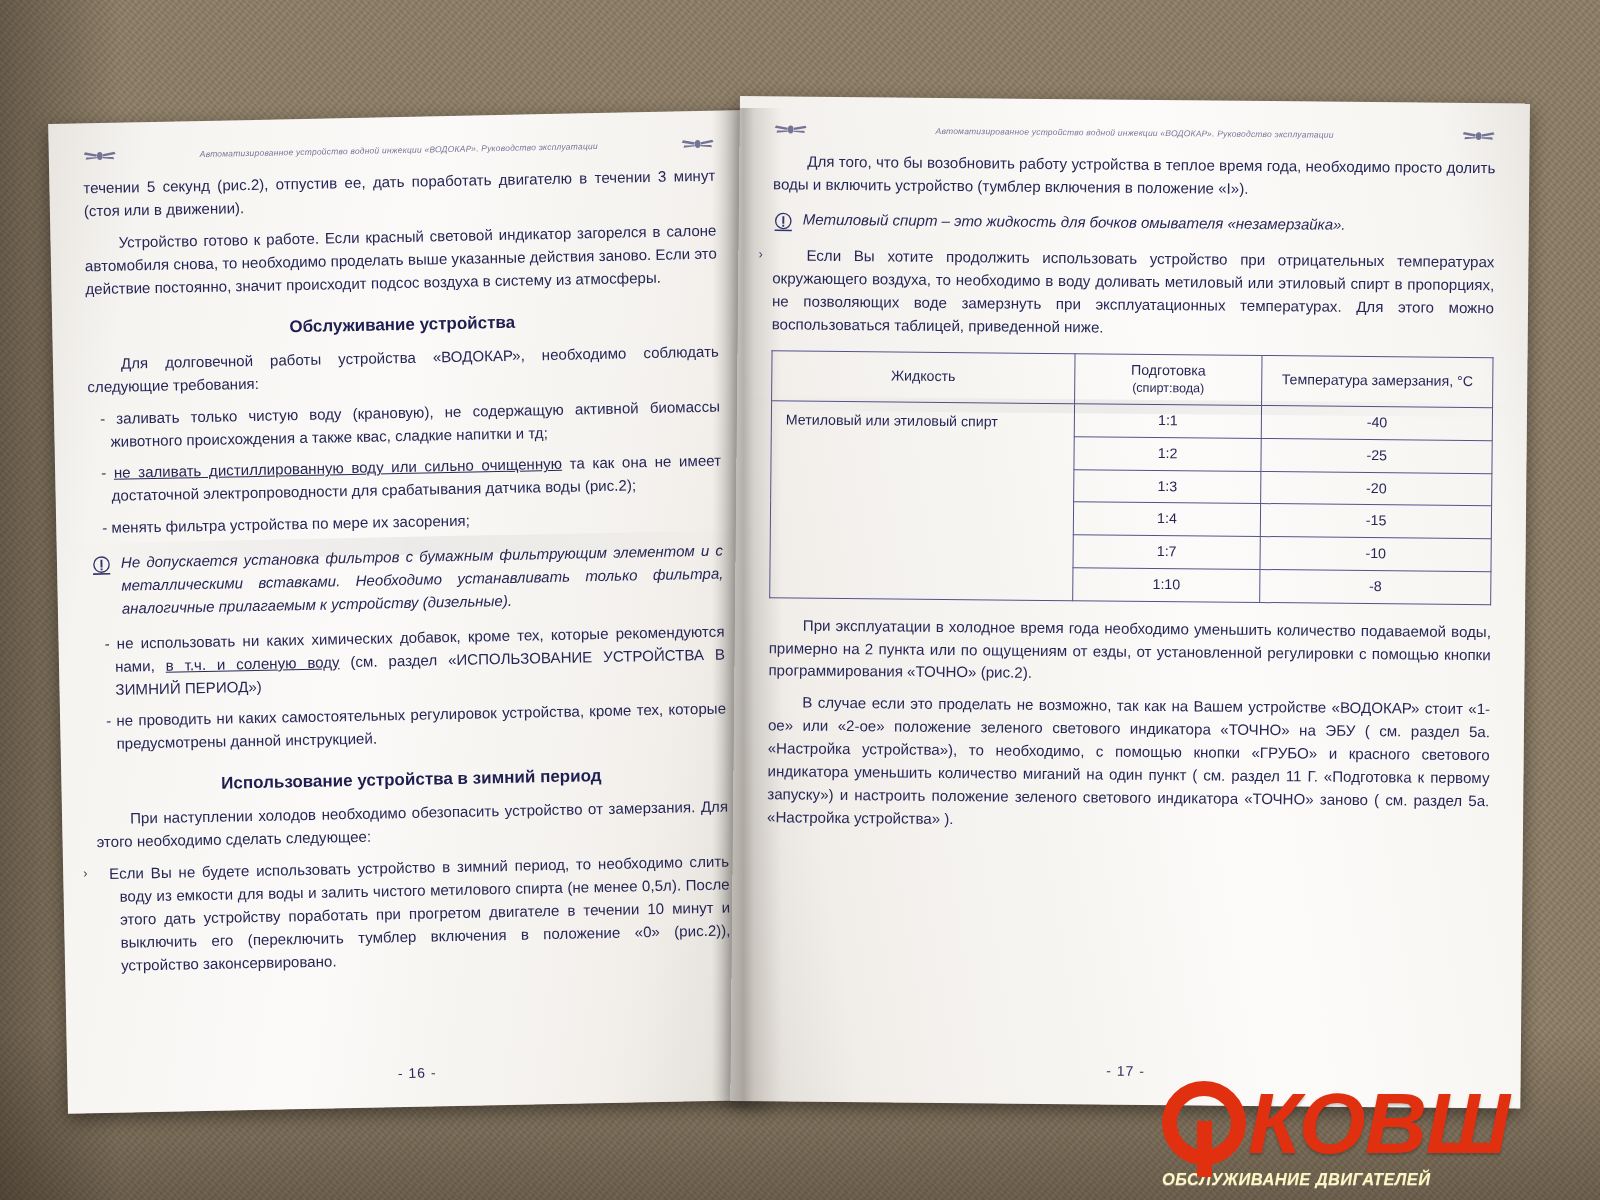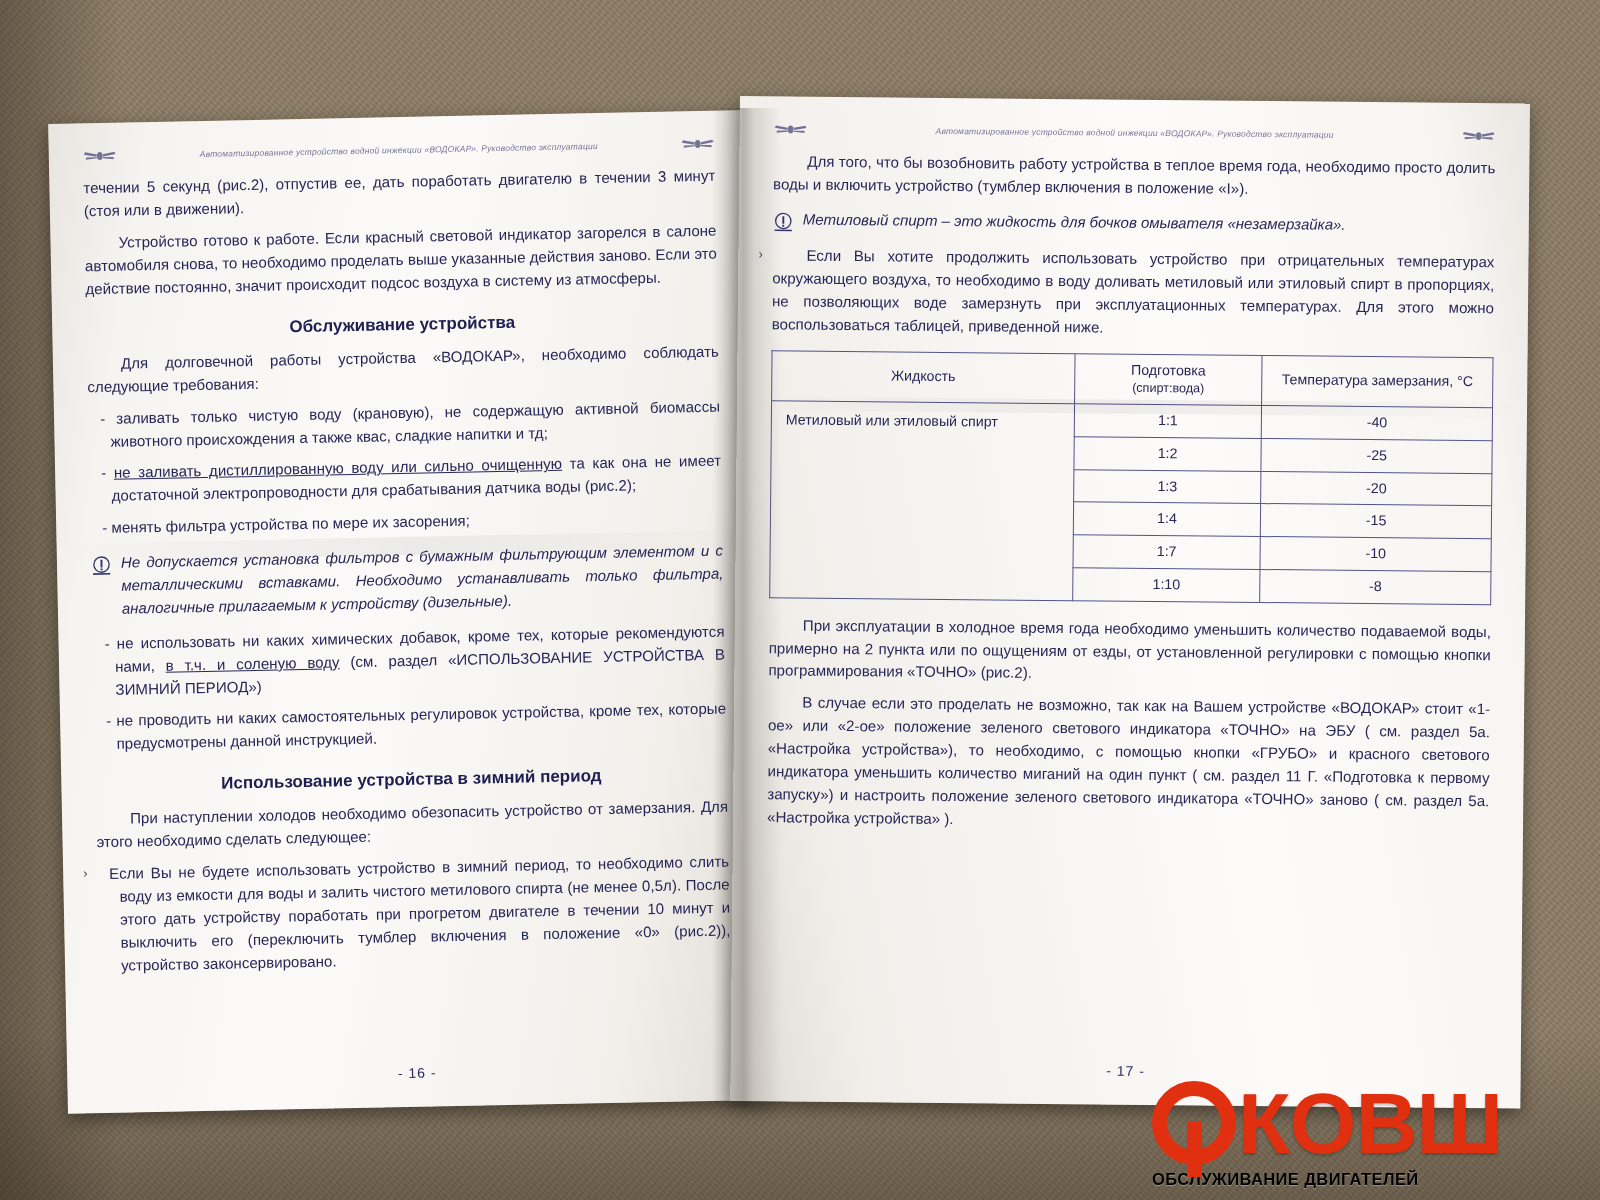--- a/index.html
+++ b/index.html
@@ -218,39 +218,40 @@
     font-weight: normal;
     line-height: 1.25;
   }
   table.freeze th { font-size: 14.2px; }
   table.freeze td.liq { text-align: left; padding-left: 14px; }
   .sub { font-size: 12.6px; display: block; margin-top: 2px; }
 
   
   .logo {
     position: absolute;
-    right: 18px;
+    right: 8px;
     bottom: 10px;
     width: 430px;
     z-index: 30;
     pointer-events: none;
+    font-style: italic;
   }
   .logo-main {
     display: flex;
     align-items: center;
     font-weight: bold;
     color: #e03010;
     font-size: 86px;
     line-height: 0.9;
     letter-spacing: -1px;
     text-shadow: 0 2px 3px rgba(0,0,0,0.25);
   }
   .logo-sub {
     margin-top: 4px;
-    color: #000000;
+    color: #fef9c3;
     font-weight: bold;
     font-size: 16.5px;
     line-height: 1.25;
     letter-spacing: 0.4px;
     text-shadow: 0 1px 1px rgba(255,255,255,0.35);
   }
   .logo-c {
     position: relative;
     width: 84px; height: 84px;
     margin-right: 2px;

